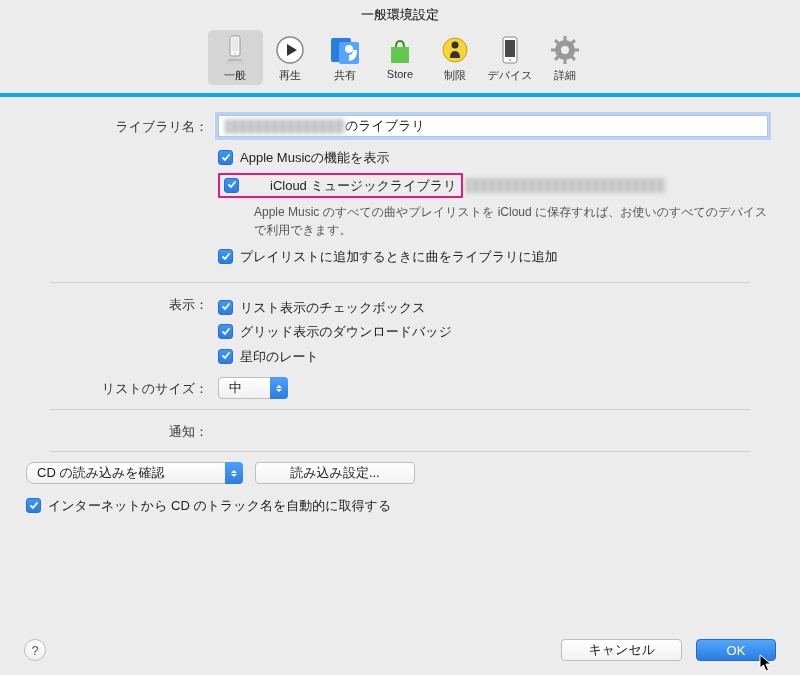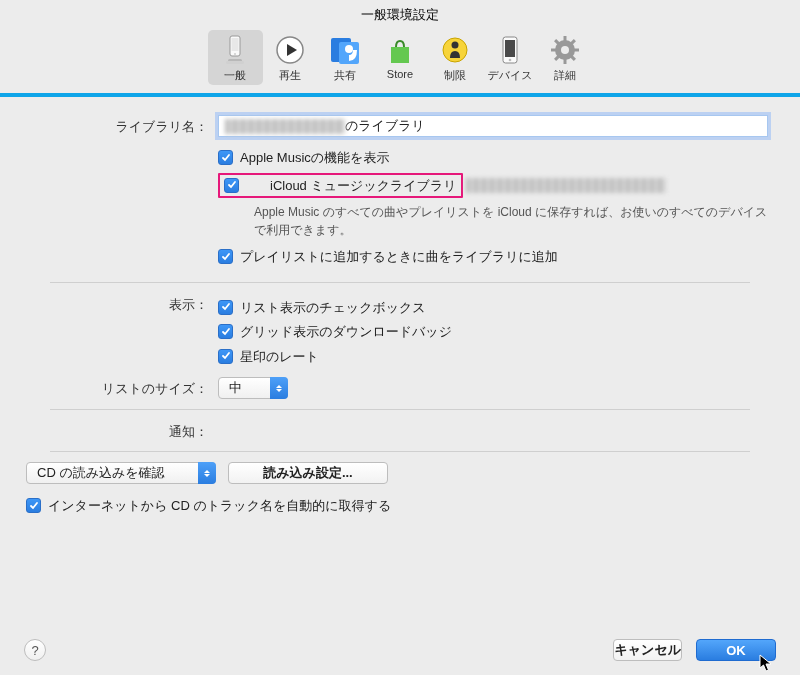--- a/index.html
+++ b/index.html
@@ -170,26 +170,25 @@
   .divider {
     height: 1px;
     background: #cfcfcf;
     margin: 10px 24px;
   }
   .btn {
     height: 22px;
     background: linear-gradient(#ffffff,#f2f2f2);
     border: 1px solid #bdbdbd;
     border-radius: 4px;
-    padding: 0 0;
+    padding: 0 26px;
     display: inline-flex;
     align-items: center;
     font-size: 13px;
     cursor:pointer;
-    font-weight:bold;
   }
   .btn.primary {
     background: linear-gradient(#53a6fb,#2a7de0);
     border-color: #1f6bd0;
     color: #fff;
   }
   .footer {
     position: absolute;
     bottom: 14px;
     left: 24px;
@@ -403,21 +402,21 @@
 
   <div class="row">
     <div class="label-col">通知：</div>
   </div>
 
   <div class="divider"></div>
 
   <div class="row">
     <div class="field-col">
       <div style="display:flex;gap:12px;align-items:center;">
-        <div class="select" style="width:190px;">
+        <div class="select" style="width:217px;border-radius:8px;">
           <span>CD の読み込みを確認</span>
           <div class="select-arrows"></div>
         </div>
         <div class="btn" style="width:160px;justify-content:center;">
           <span>読み込み設定...</span>
         </div>
       </div>
       <div class="checkbox-row" style="margin-top:12px;">
         <div class="chk checked">
             <svg width="10" height="10" viewBox="0 0 10 10">

